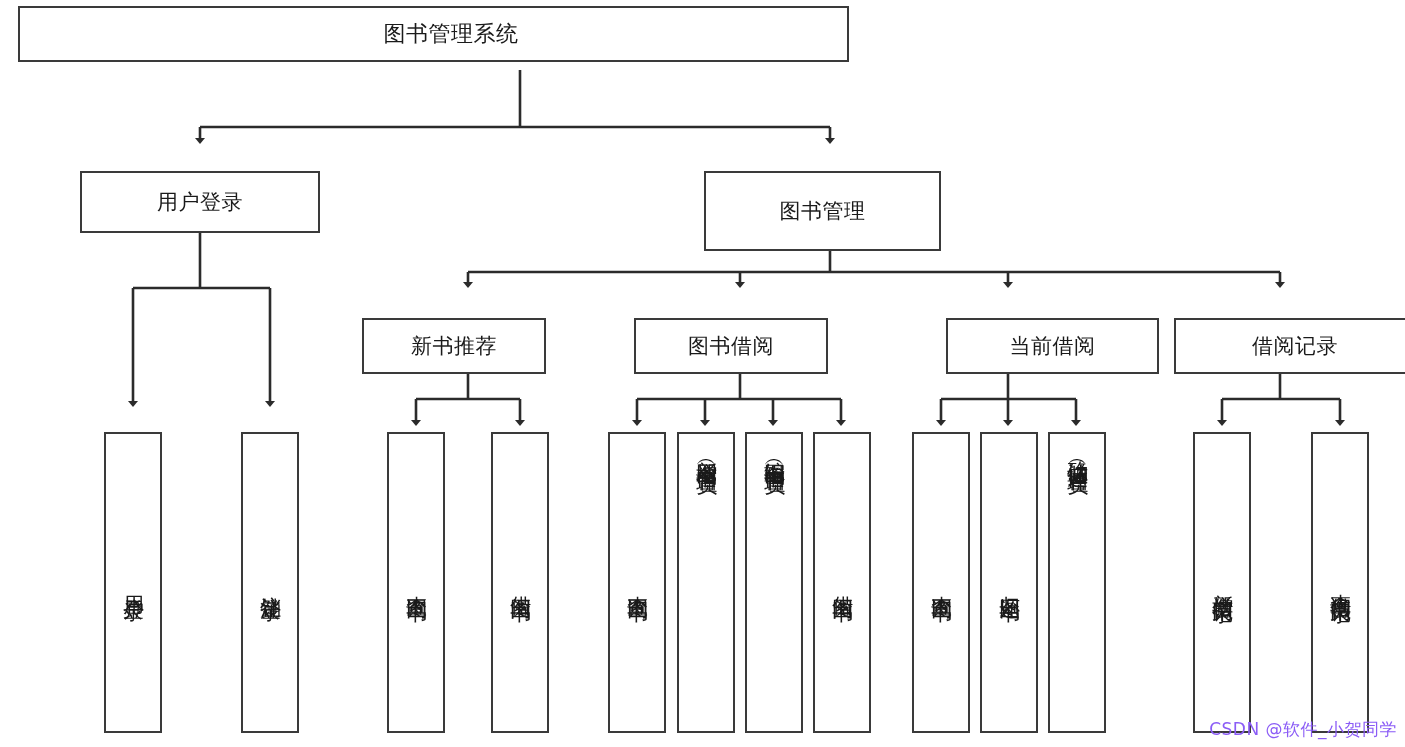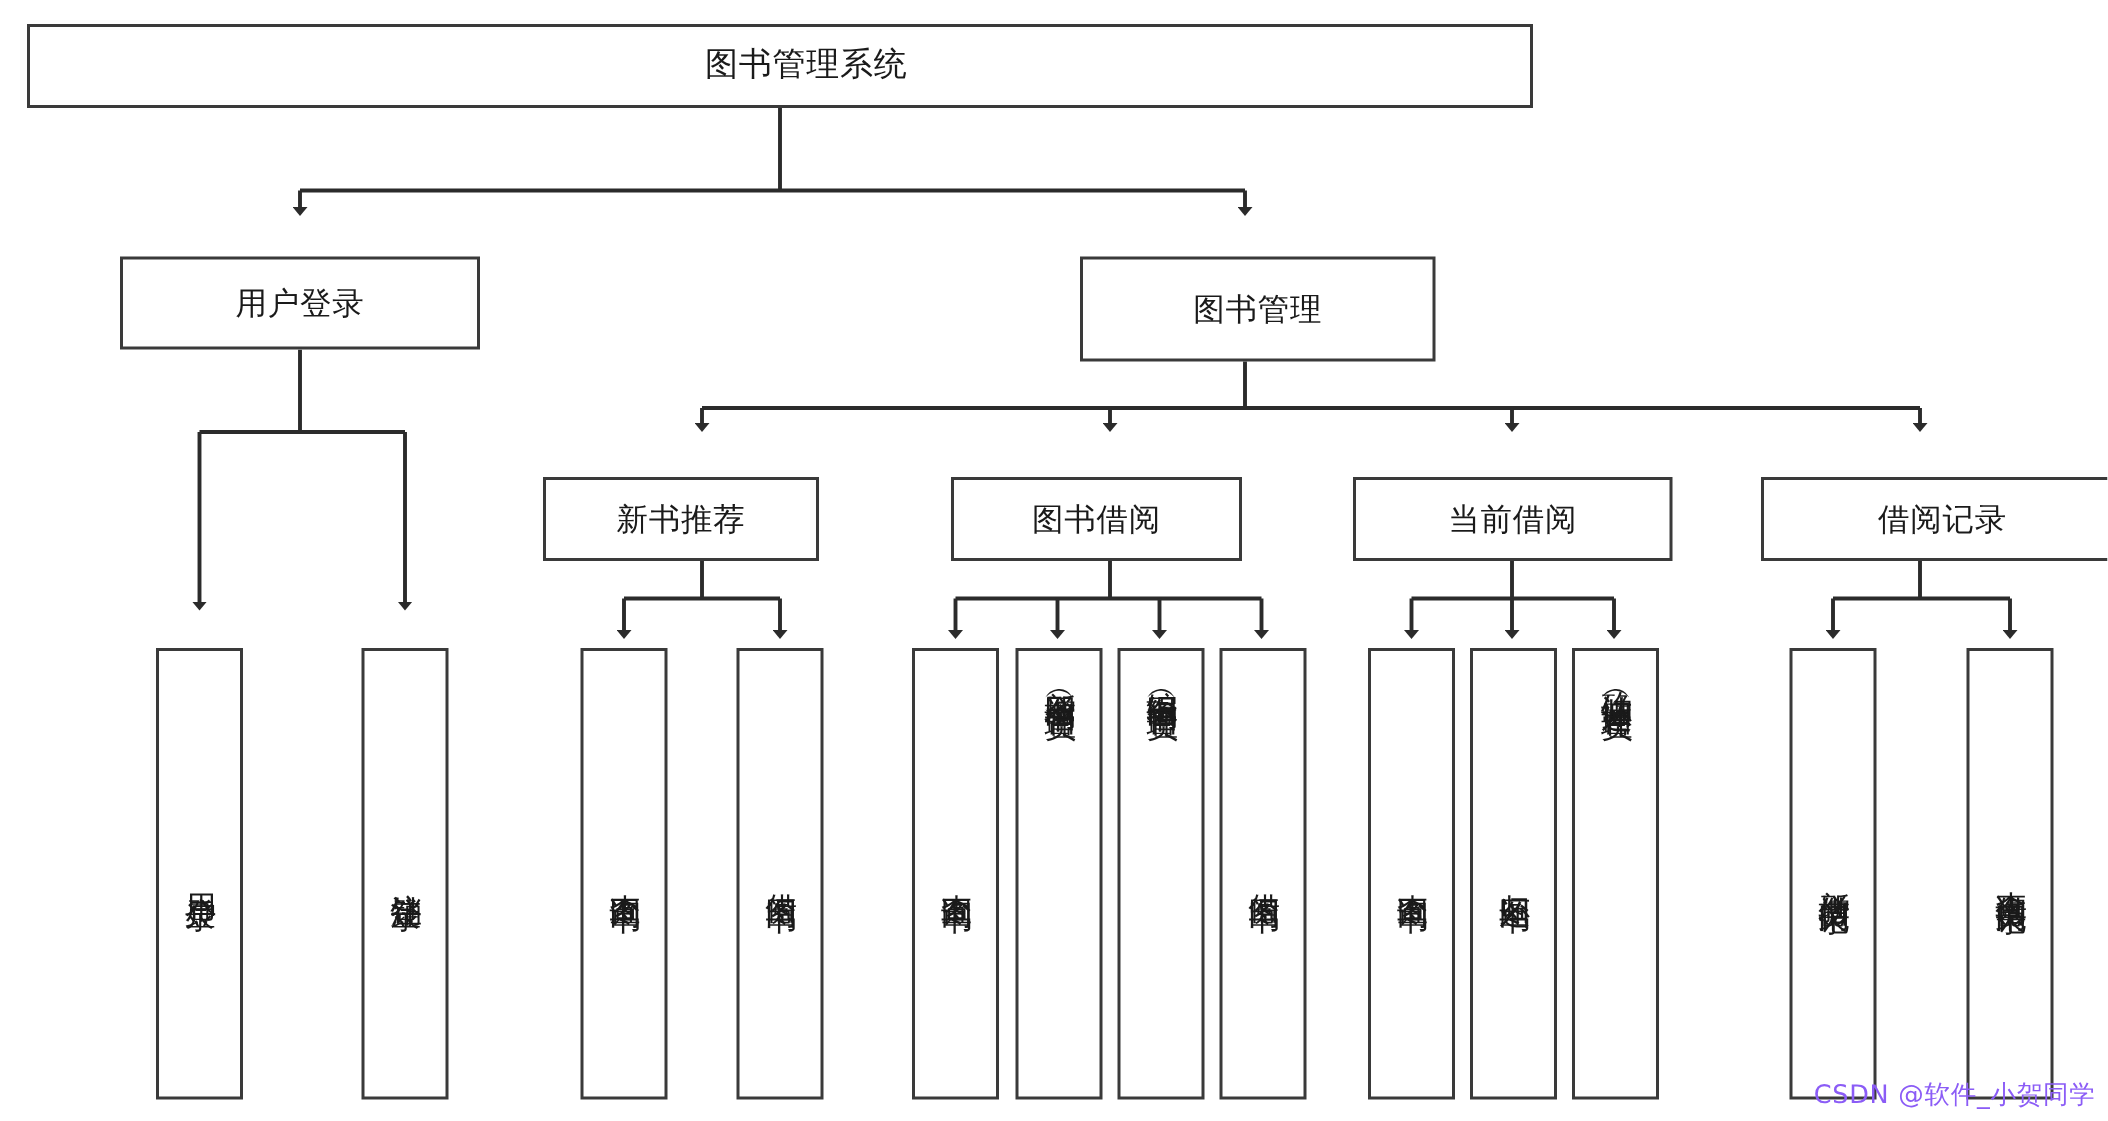--- a/index.html
+++ b/index.html
@@ -126,41 +126,41 @@
       <path d="M1008,399 L1008,423" marker-end="url(#arrow)"></path>
       <path d="M1076,399 L1076,423" marker-end="url(#arrow)"></path>
 
       <path d="M1280,374 L1280,399"></path>
       <path d="M1222,399 L1340,399"></path>
       <path d="M1222,399 L1222,423" marker-end="url(#arrow)"></path>
       <path d="M1340,399 L1340,423" marker-end="url(#arrow)"></path>
     </g>
   </svg>
 
-  <div class="node horiz root" style="left:18px; top:16px; width:1004px; height:56px;padding-left:35px;">
+  <div class="node horiz root" style="left:18px; top:6px; width:831px; height:56px;padding-left:35px;">
     <span class="label">图书管理系统</span>
   </div>
 
   <div class="node horiz" style="left:80px; top:171px; width:240px; height:62px;">
     <span class="label">用户登录</span>
   </div>
 
-  <div class="node horiz" style="left:720px; top:171px; width:237px; height:70px;">
+  <div class="node horiz" style="left:704px; top:171px; width:237px; height:80px;">
     <span class="label">图书管理</span>
   </div>
 
   <div class="node horiz" style="left:362px; top:318px; width:184px; height:56px;">
     <span class="label">新书推荐</span>
   </div>
 
   <div class="node horiz" style="left:634px; top:318px; width:194px; height:56px;">
     <span class="label">图书借阅</span>
   </div>
 
-  <div class="node horiz" style="left:902px; top:318px; width:213px; height:56px;">
+  <div class="node horiz" style="left:946px; top:318px; width:213px; height:56px;">
     <span class="label">当前借阅</span>
   </div>
 
   <div class="node horiz" style="left:1174px; top:318px; width:242px; height:56px;">
     <span class="label">借阅记录</span>
   </div>
 
   <div class="node vert mid" style="left:104px; top:432px; width:58px; height:301px;">
     <span class="label">用户登录</span>
   </div>

